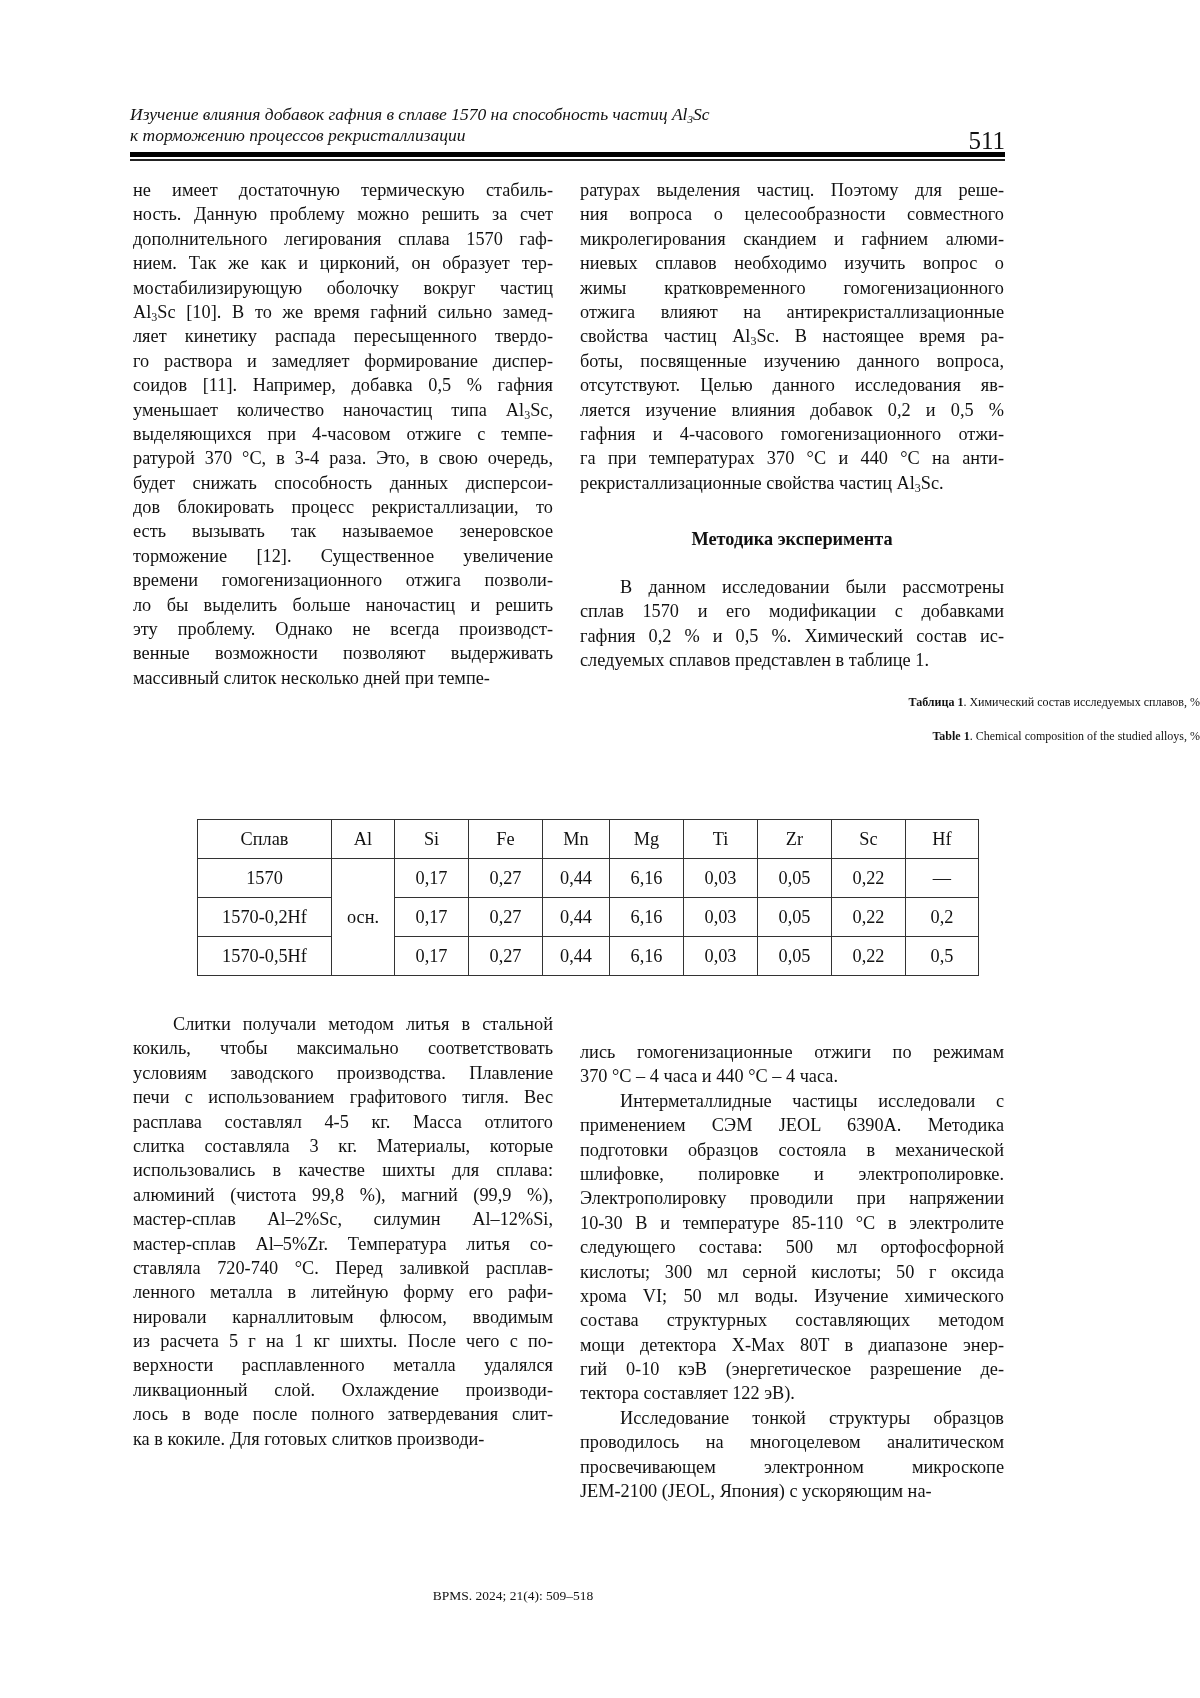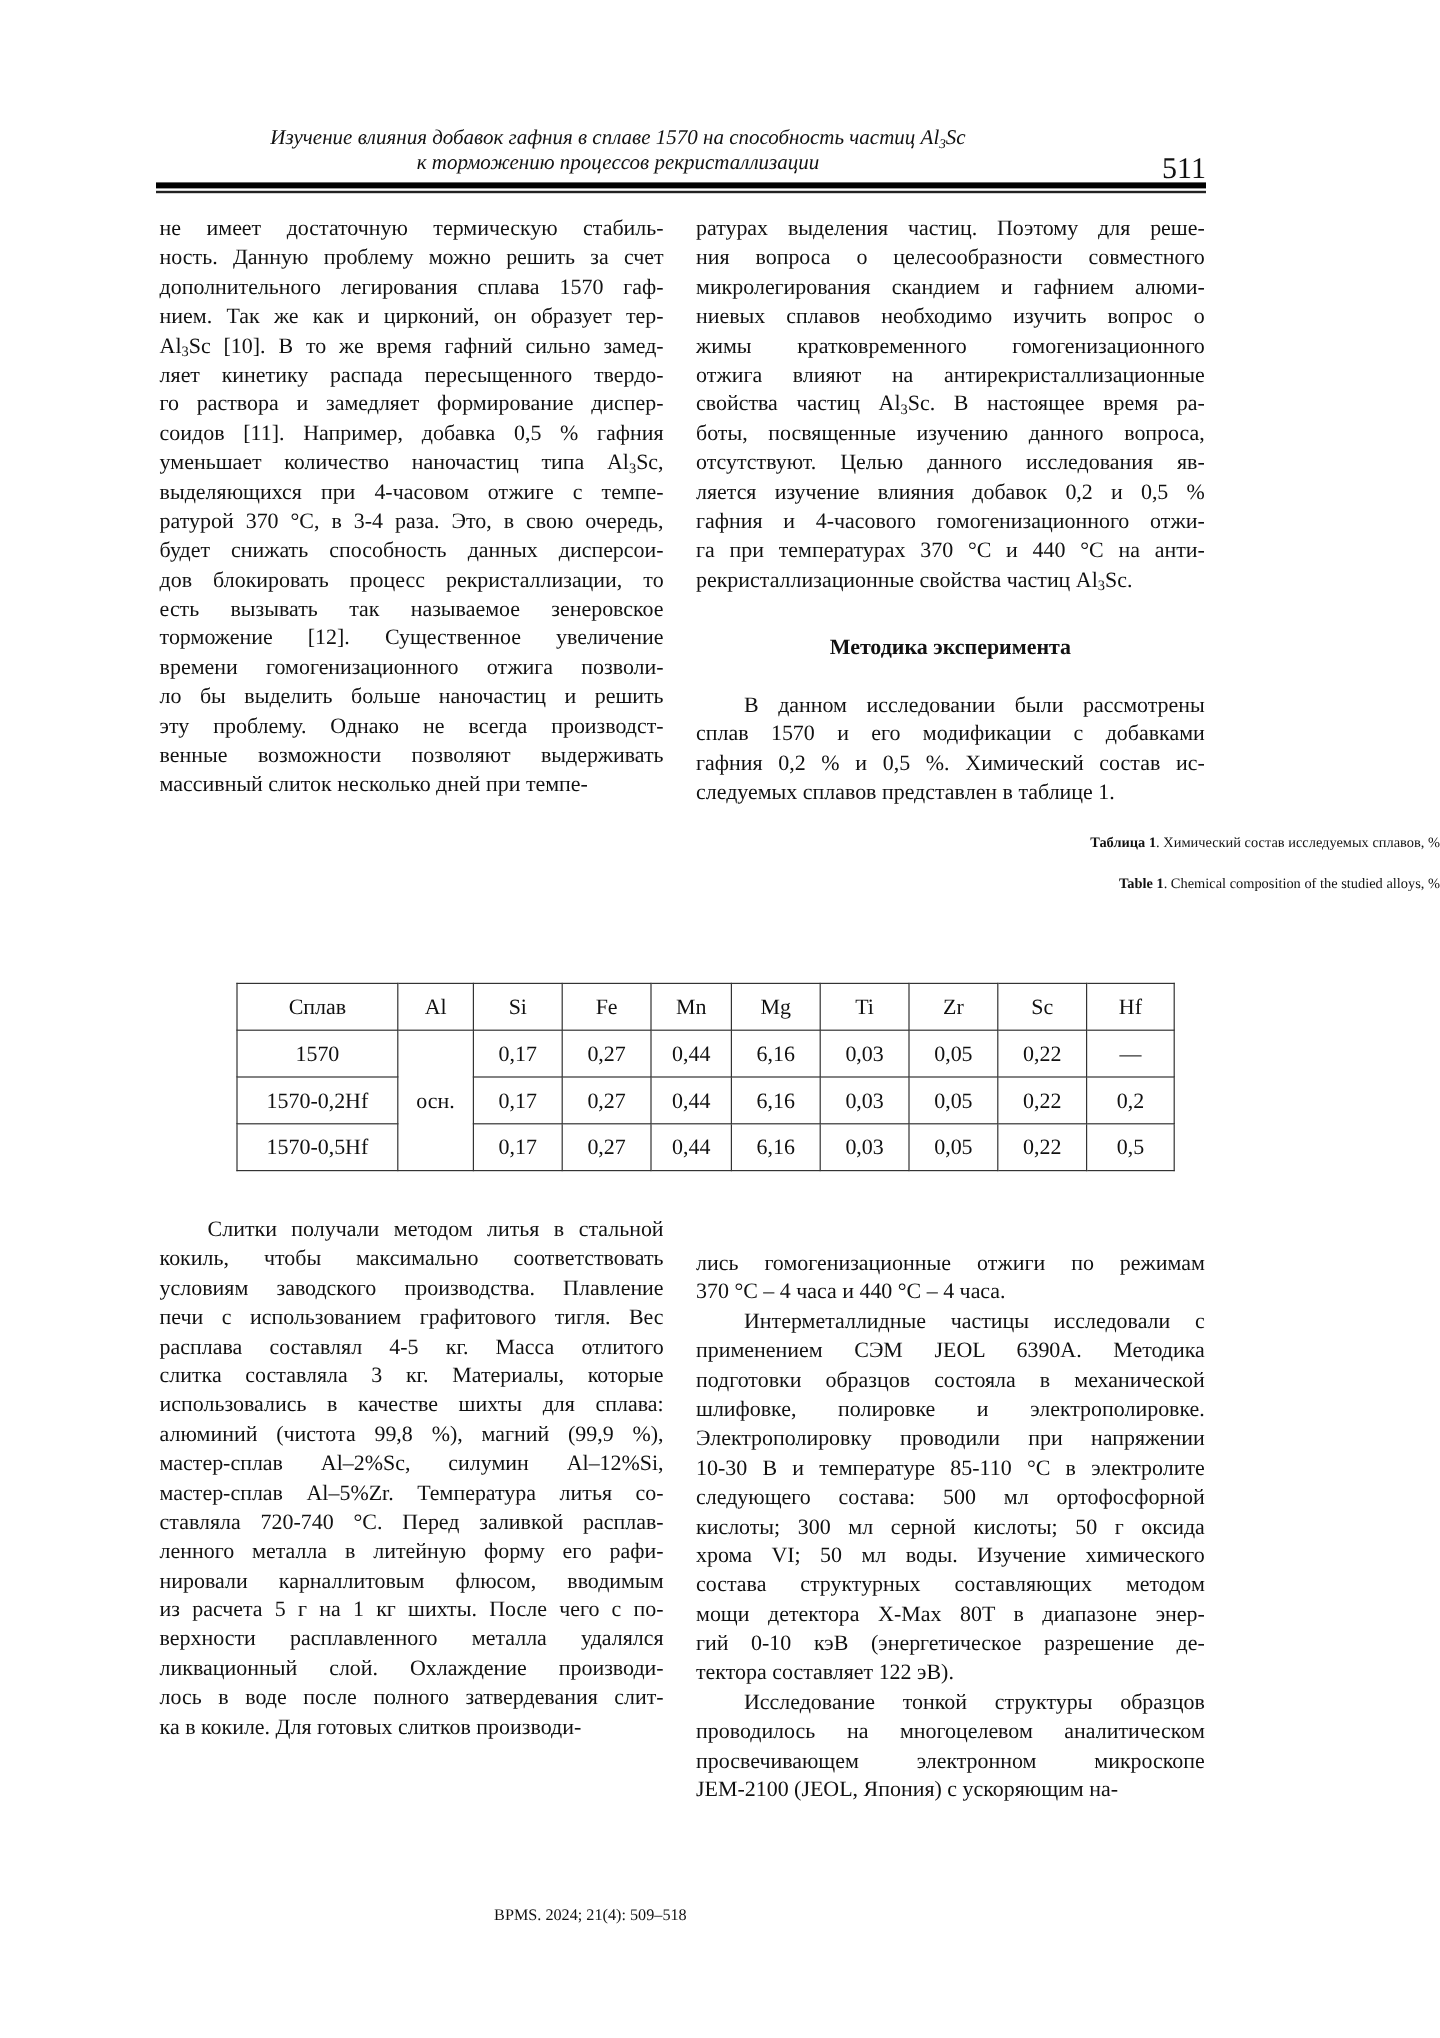--- a/index.html
+++ b/index.html
@@ -1,56 +1,57 @@
 <!DOCTYPE html>
 <html><head>
 <meta charset="utf-8">
 <style>
   html, body { margin: 0; padding: 0; background: #ffffff; }
   body { width: 1200px; height: 1698px; position: relative; overflow: hidden;
          font-family: "Liberation Serif", "DejaVu Serif", serif; color: #111; }
   .header { position: absolute; left: 130px; top: 104px; width: 875px; height: 60px; }
-  .header-title { position: absolute; left: 0; top: 0; width: 770px; text-align: center;
+  .header-title { position: absolute; left: 0; top: 0; width: 770px; 
                   font-style: italic; font-size: 17.5px; line-height: 21px; }
   .header-title sub { font-size: 11px; vertical-align: -3px; line-height: 0; }
   .page-number { position: absolute; right: 0; top: 2px; font-size: 25px; line-height: 30px; margin-top: 20px; }
   .rule-thick { position: absolute; left: 0; top: 48px; width: 875px; height: 5px; background: #000; }
   .rule-thin { position: absolute; left: 0; top: 55px; width: 875px; height: 1.5px; background: #222; }
   .col { position: absolute; width: 420px; font-size: 18.3px; line-height: 24.4px; }
   .col-left { left: 133px; }
   .col-right { left: 580px; width: 424px; }
   .line { display: block; text-align: justify; text-align-last: justify; white-space: nowrap; height: 24.4px; }
   .line.last { text-align-last: left; }
   .line.indent { padding-left: 40px; }
   .line.center { text-align-last: center; font-weight: bold; }
   sub { font-size: 12px; line-height: 0; vertical-align: -3px; }
   .caption { position: absolute; left: 0; width: 1200px; text-align: right; font-size: 12px; line-height: 20px; }
   .caption b { font-weight: bold; }
   table.comp { position: absolute; left: 197px; top: 819px; border-collapse: collapse; font-size: 18.3px; }
   table.comp td, table.comp th { border: 1.5px solid #333; text-align: center; font-weight: normal; height: 38px; padding: 0; }
-  .footer { position: absolute; left: 0; top: 1588px; width: 984px; text-align: center; font-size: 13.5px; }
+  .footer { position: absolute; left: 0; top: 1588px; width: 984px; text-align: center; font-size: 13.5px; padding-left: 21px; }
 </style>
 </head>
 <body>
 
 <div class="header">
   <div class="header-title">
     <span>Изучение влияния добавок гафния в сплаве 1570 на способность частиц Al</span><sub>3</sub><span>Sc</span><br>
     <span>к торможению процессов рекристаллизации</span>
   </div>
   <div class="page-number">511</div>
   <div class="rule-thick"></div>
   <div class="rule-thin"></div>
 </div>
 
 <div class="col col-left" style="top:178px;">
     <span class="line">не имеет достаточную термическую стабиль-</span>
     <span class="line">ность. Данную проблему можно решить за счет</span>
     <span class="line">дополнительного легирования сплава 1570 гаф-</span>
     <span class="line">нием. Так же как и цирконий, он образует тер-</span>
+    <span class="line">мостабилизирующую оболочку вокруг частиц</span>
     <span class="line"><span>Al</span><sub>3</sub><span>Sc [10]. В то же время гафний сильно замед-</span></span>
     <span class="line">ляет кинетику распада пересыщенного твердо-</span>
     <span class="line">го раствора и замедляет формирование диспер-</span>
     <span class="line">соидов [11]. Например, добавка 0,5 % гафния</span>
     <span class="line"><span>уменьшает количество наночастиц типа Al</span><sub>3</sub><span>Sc,</span></span>
     <span class="line">выделяющихся при 4-часовом отжиге с темпе-</span>
     <span class="line">ратурой 370 °C, в 3-4 раза. Это, в свою очередь,</span>
     <span class="line">будет снижать способность данных дисперсои-</span>
     <span class="line">дов блокировать процесс рекристаллизации, то</span>
     <span class="line">есть вызывать так называемое зенеровское</span>

